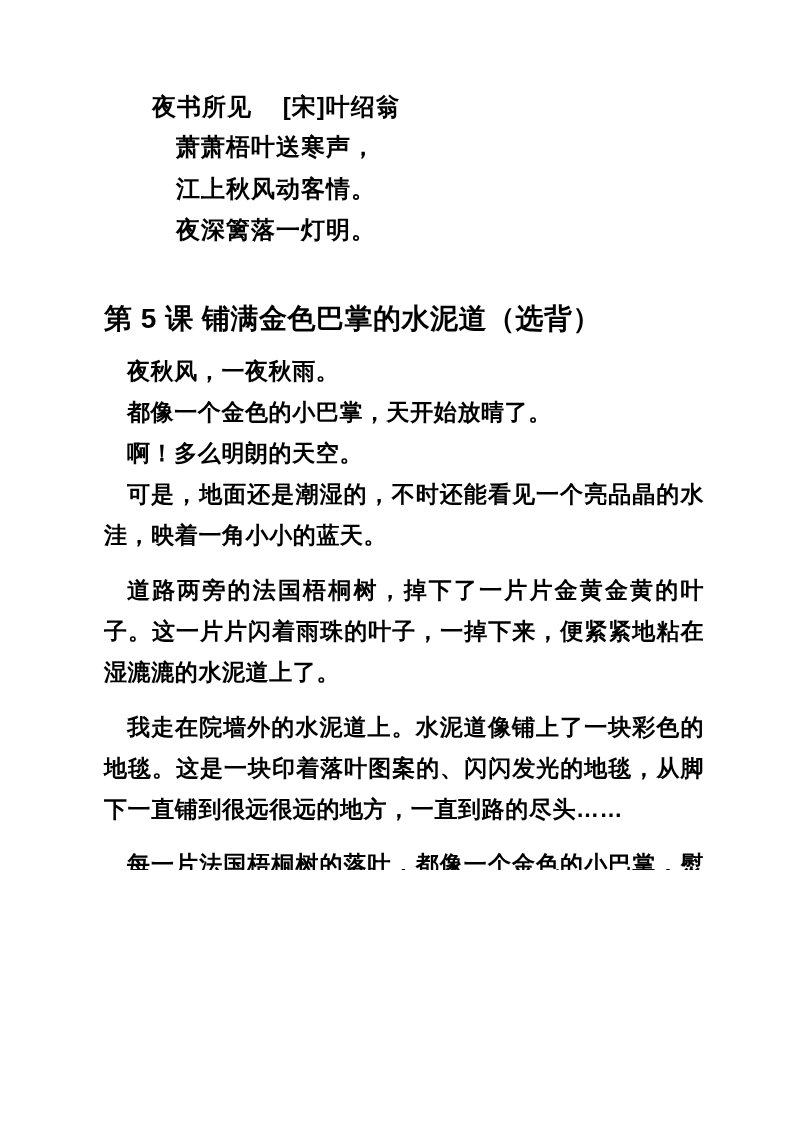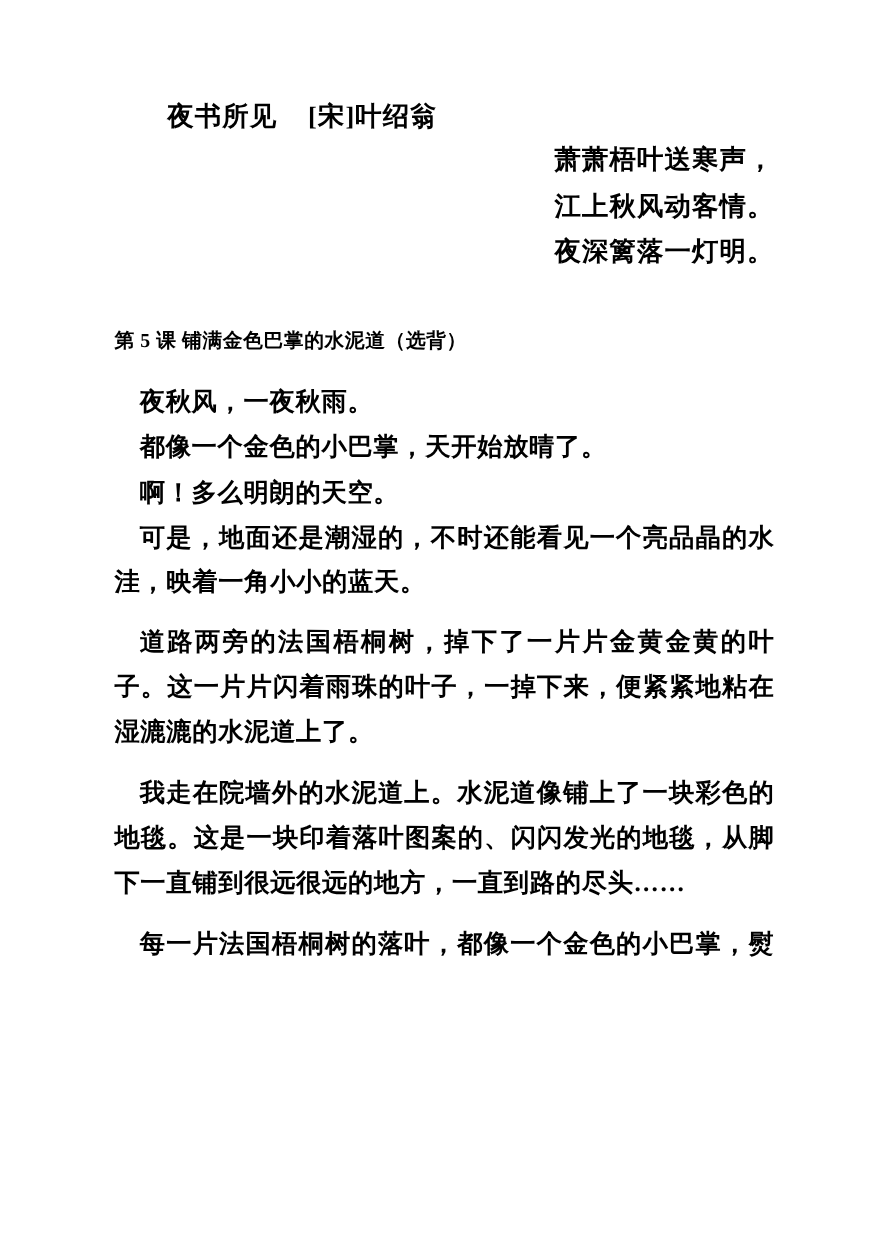--- a/index.html
+++ b/index.html
@@ -7,21 +7,21 @@
     padding: 0;
     background: #ffffff;
   }
   .page {
     position: relative;
     width: 793px;
     height: 870px;
     background: #ffffff;
     box-sizing: border-box;
     overflow: hidden;
-    font-family: Liberation Serif, serif;
+    font-family: Liberation Sans, sans-serif;
     color: #000000;
   }
   .content {
     position: absolute;
     left: 104px;
     top: 88px;
     width: 600px;
   }
 
   
@@ -37,30 +37,29 @@
     padding-left: 48px;
     white-space: pre;
   }
   .poem-line {
     font-size: 24px;
     font-weight: 700;
     letter-spacing: 1px;
     line-height: 1.72;
     padding-left: 72px;
     white-space: pre;
-    text-align: right;
   }
 
   
   .lesson-heading {
-    font-size: 18px;
+    font-size: 28px;
     font-weight: 700;
     letter-spacing: 0.5px;
     line-height: 1.75;
-    margin: 0 0 20px 0;
+    margin: 0 0 8px 0;
     white-space: pre;
   }
 
   
   .para {
     font-size: 23px;
     font-weight: 700;
     line-height: 1.78;
     letter-spacing: 0.6px;
     margin: 0;

